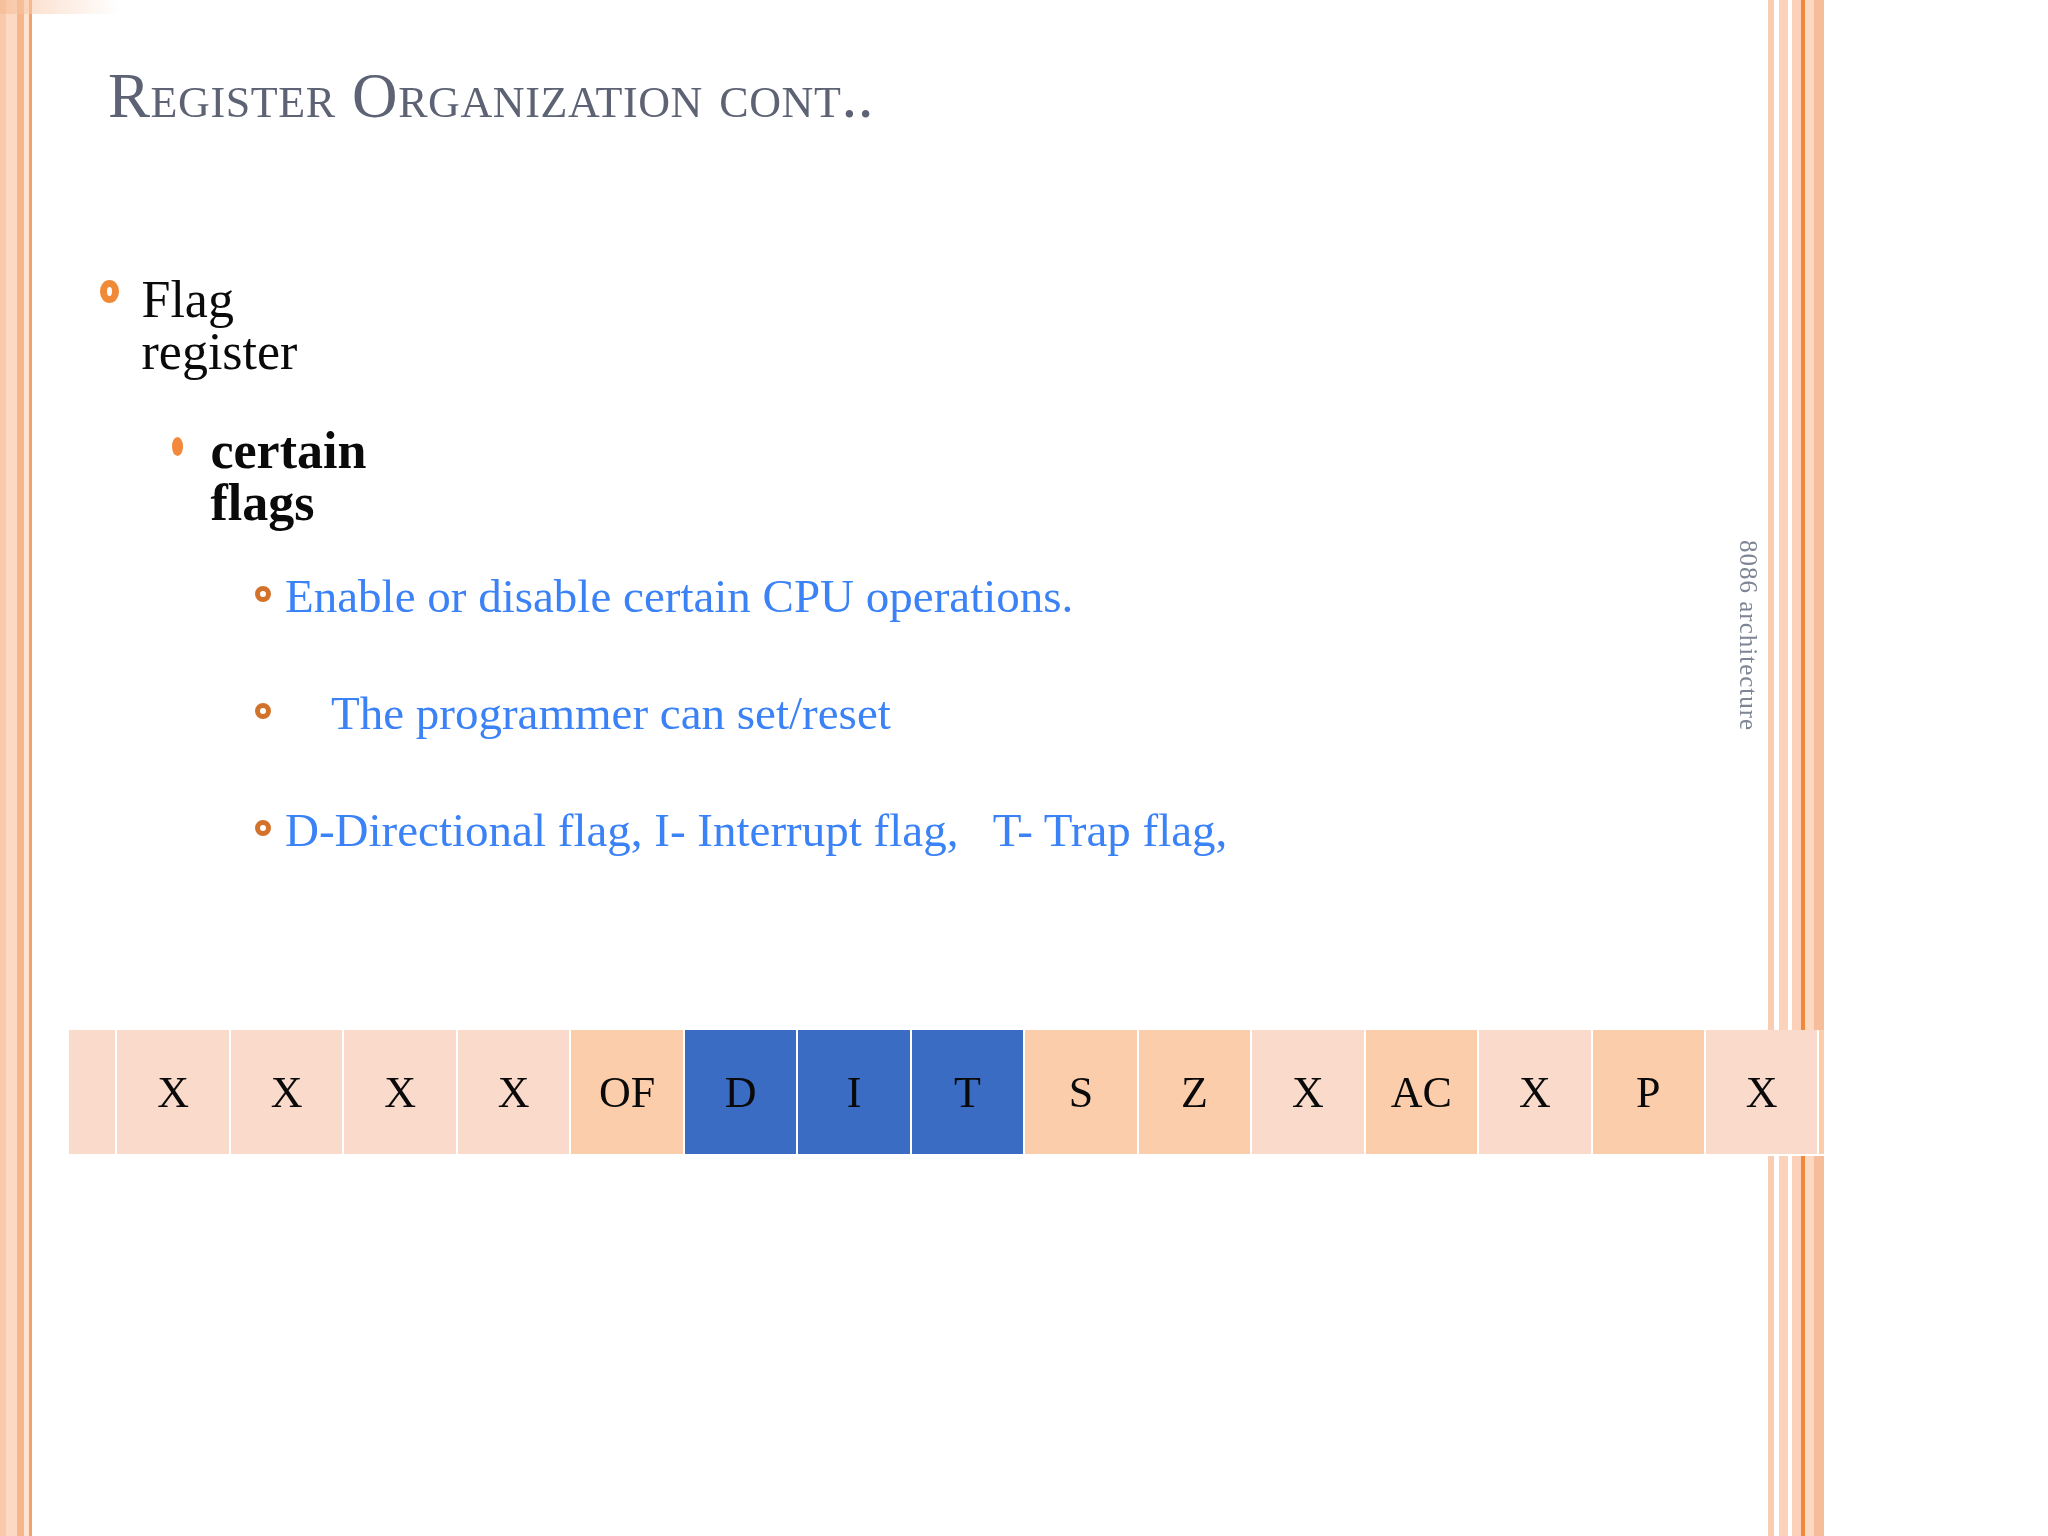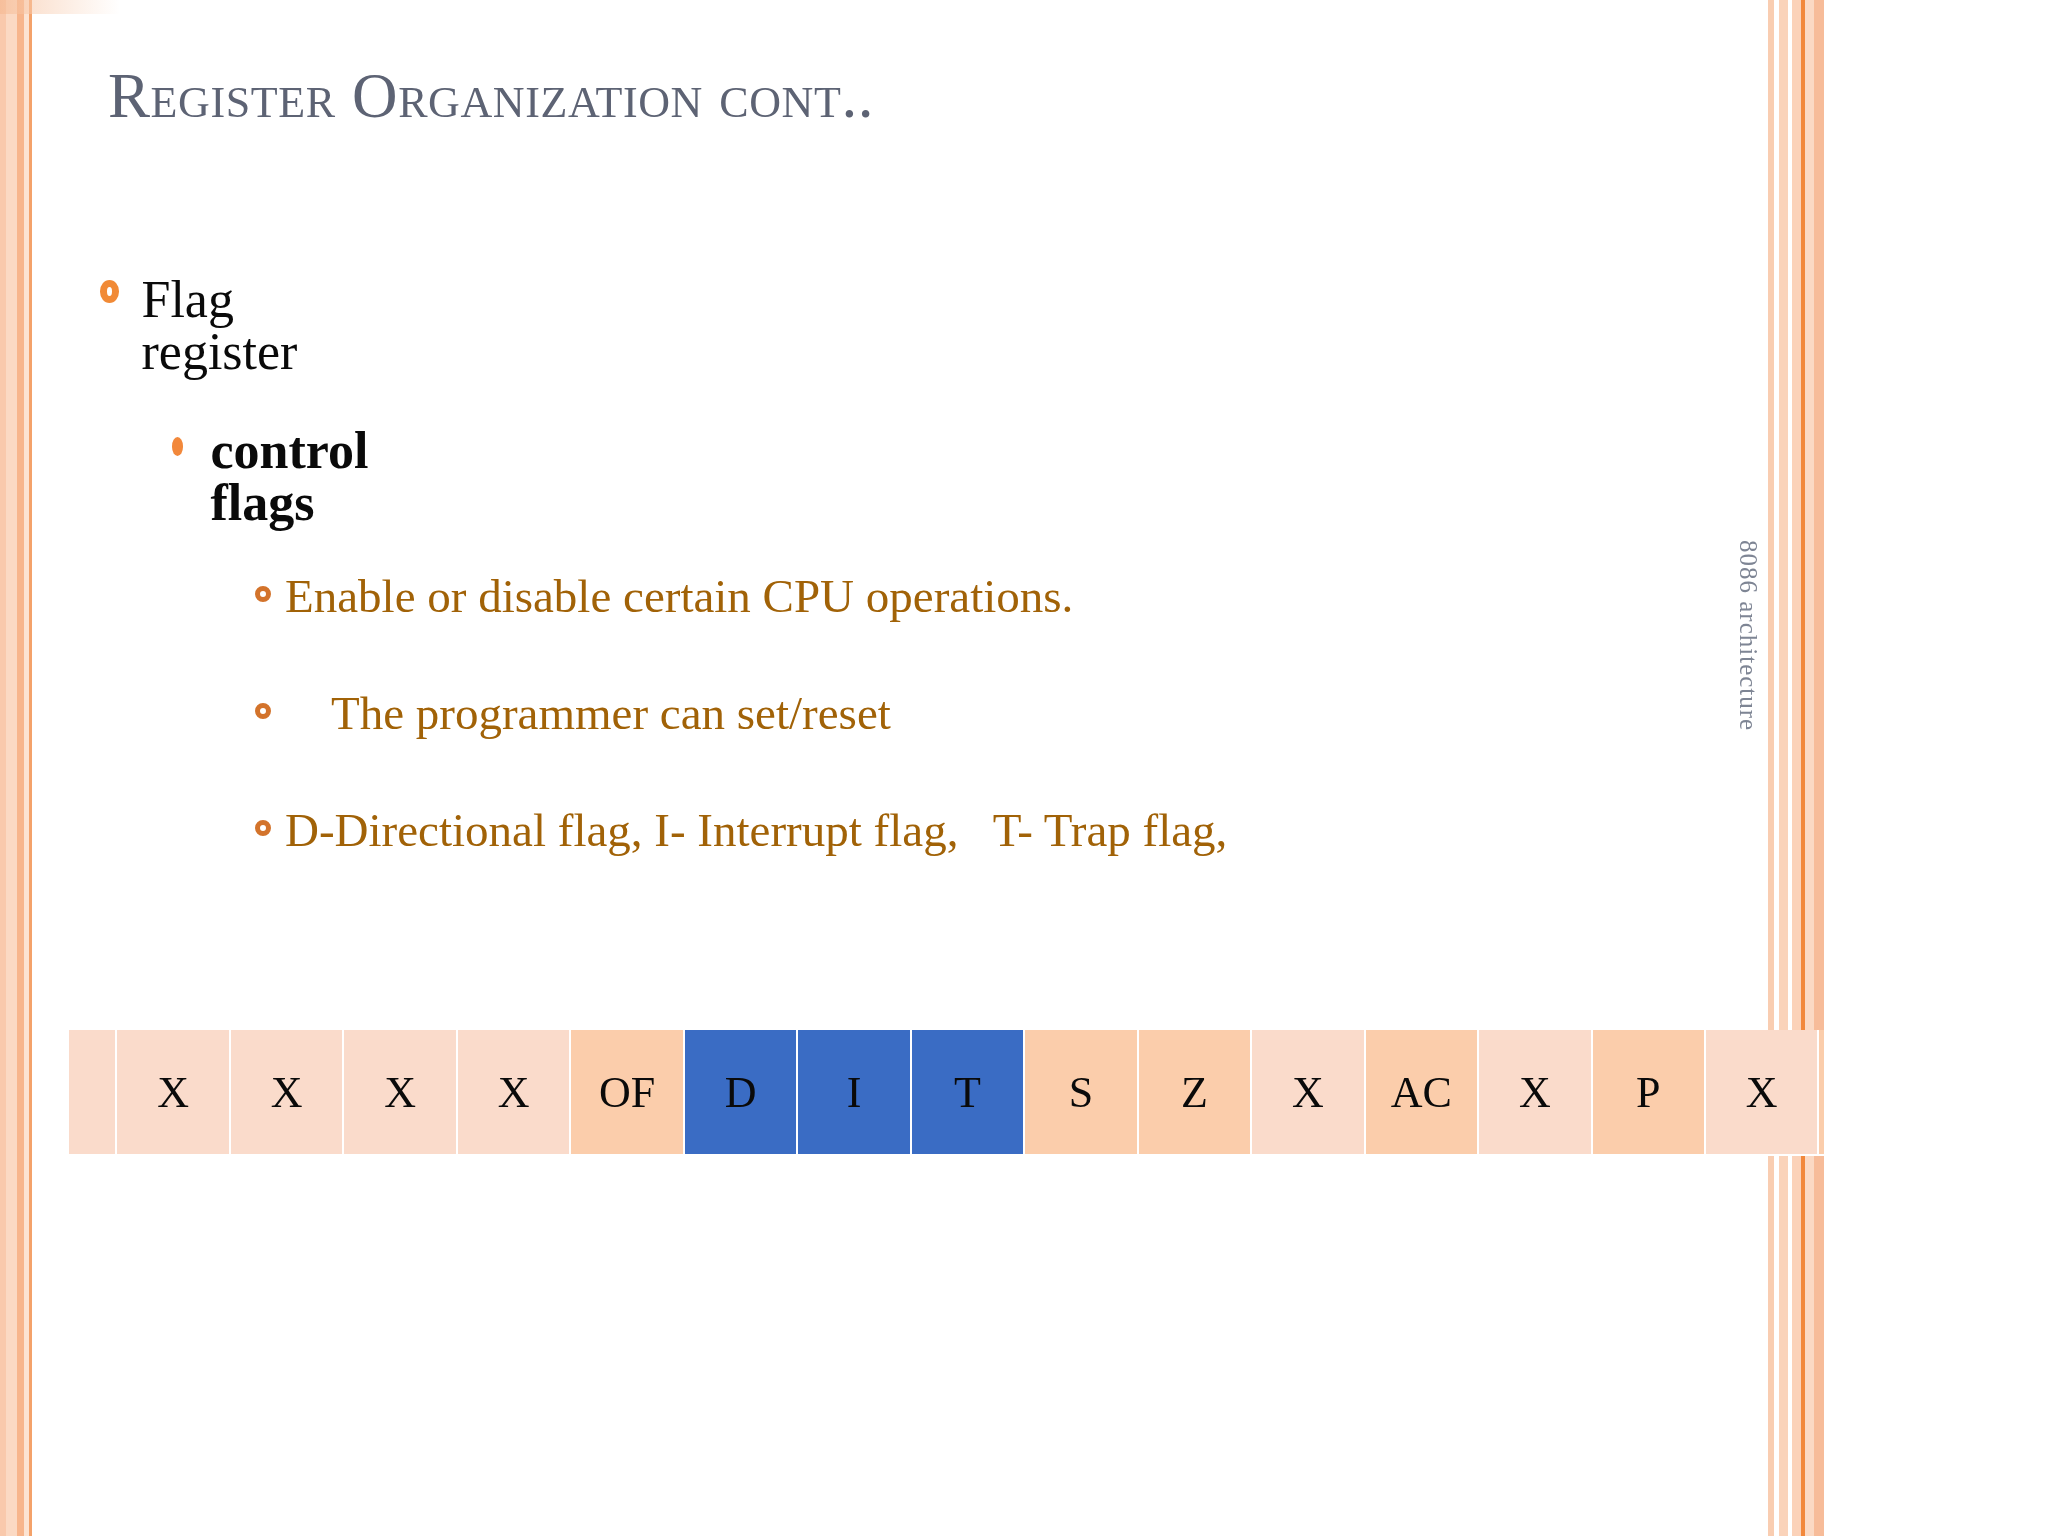--- a/index.html
+++ b/index.html
@@ -111,21 +111,21 @@
   }
 
   .lvl3 {
     position: absolute;
     left: 255px;
     display: flex;
     align-items: baseline;
   }
   .lvl3 .txt {
     font-size: 47px;
-    color: #a16207;
+    color: #3b82f6;
     line-height: 1;
     font-family: "Liberation Serif", serif;
     white-space: pre;
   }
   .ring-sm {
     width: 16px; height: 16px;
     border: 5px solid #D3732B;
     border-radius: 50%;
     box-sizing: border-box;
     margin-right: 14px;
@@ -229,21 +229,21 @@
 
   <div class="content">
 
     <div class="lvl1">
       <span class="ring-lg"></span>
       <span class="txt">Flag register</span>
     </div>
 
     <div class="lvl2">
       <span class="dot-md"></span>
-      <span class="txt">control flags</span>
+      <span class="txt">certain flags</span>
     </div>
 
     <div class="lvl3 l3-a">
       <span class="ring-sm"></span>
       <span class="txt">Enable or disable certain CPU operations.</span>
     </div>
 
     <div class="lvl3 l3-b">
       <span class="ring-sm"></span>
       <span class="txt">The programmer can set/reset</span>

